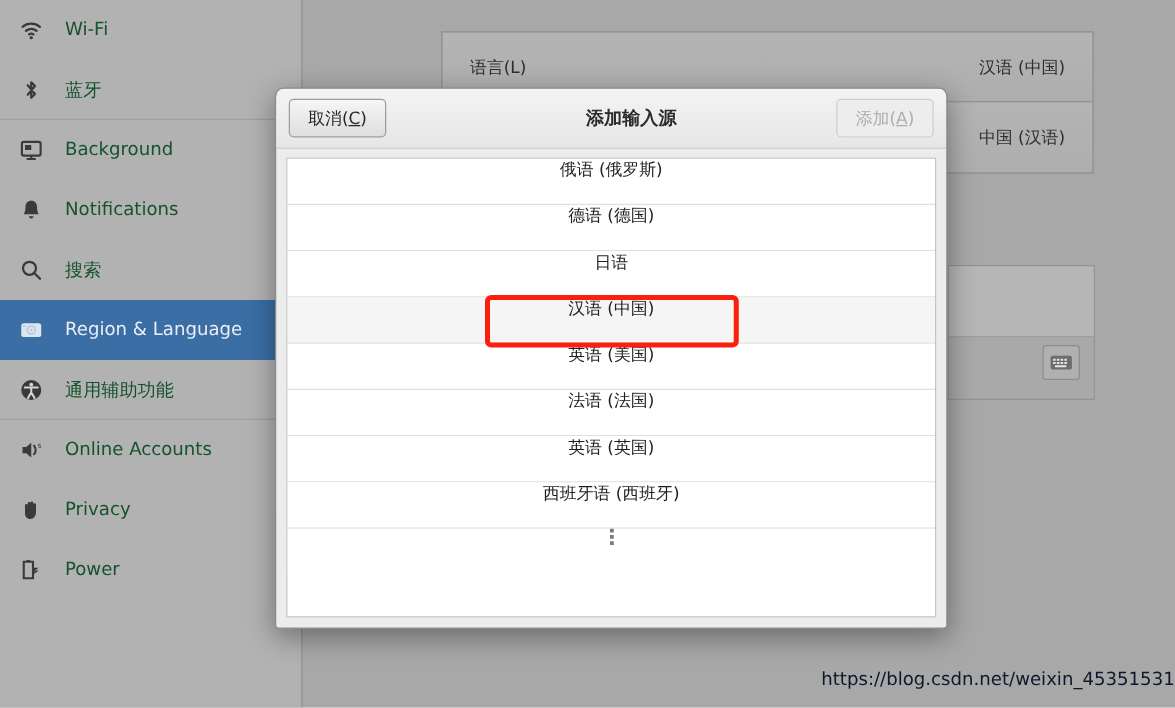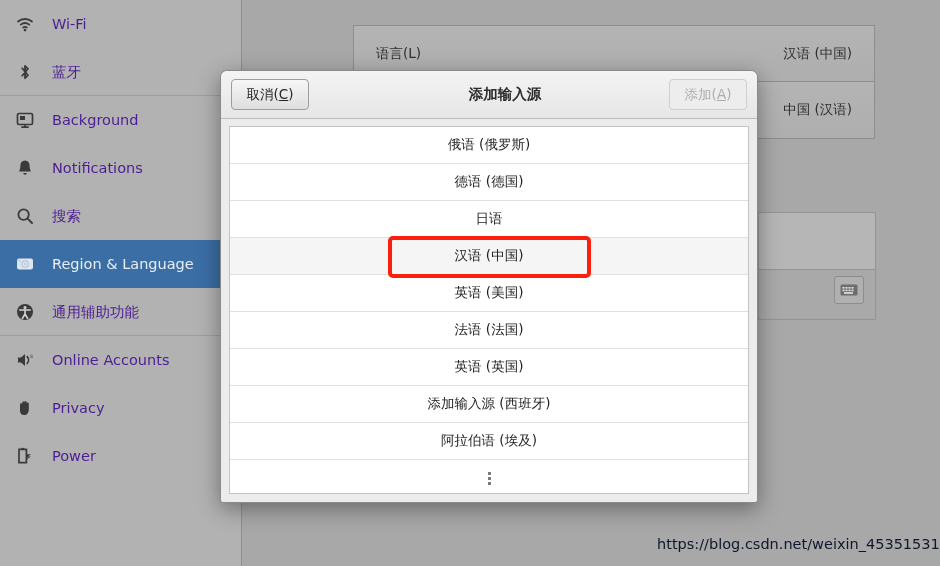--- a/index.html
+++ b/index.html
@@ -20,21 +20,21 @@
     width: 242px; height: 566px;
     background: #b2b2b2;
     border-right: 1px solid #8f8f8f;
   }
   .side-item {
     position: relative;
     height: 48px;
     display: flex;
     align-items: center;
     padding-left: 12px;
-    color: #4c1d95;
+    color: #14532d;
     font-size: 14.5px;
   }
   .side-item.sep-after::after {
     content: "";
     position: absolute; left: 0; right: 0; bottom: 0;
     height: 1px; background: #9e9e9e;
   }
   .side-item.active {
     background: #3b6ea5;
     color: #e9eef4;
@@ -146,21 +146,21 @@
     height: calc(100% - 48px);
   }
   #list-frame {
     height: 100%;
     background: #ffffff;
     border: 1px solid #c3c3c3;
     overflow: hidden;
   }
   .list-row {
     height: 37px;
-    display: flex; align-items: center; justify-content: center;
+    display: flex; justify-content: center;
     font-size: 13.5px;
     color: #1f1f1f;
     border-bottom: 1px solid #e0e0e0;
     background: #ffffff;
   }
   .list-row.hover { background: #f5f5f5; }
   .list-row.more {
     border-bottom: none;
   }
   .dots {
@@ -360,24 +360,21 @@
           <div class="list-row">
             <span>英语 (美国)</span>
           </div>
           <div class="list-row">
             <span>法语 (法国)</span>
           </div>
           <div class="list-row">
             <span>英语 (英国)</span>
           </div>
           <div class="list-row">
-            <span>添加输入源 (西班牙)</span>
-          </div>
-          <div class="list-row">
-            <span>阿拉伯语 (埃及)</span>
+            <span>西班牙语 (西班牙)</span>
           </div>
           <div class="list-row more">
             <span class="dots">
               <i></i>
               <i></i>
               <i></i>
             </span>
           </div>
         </div>
     </div>

